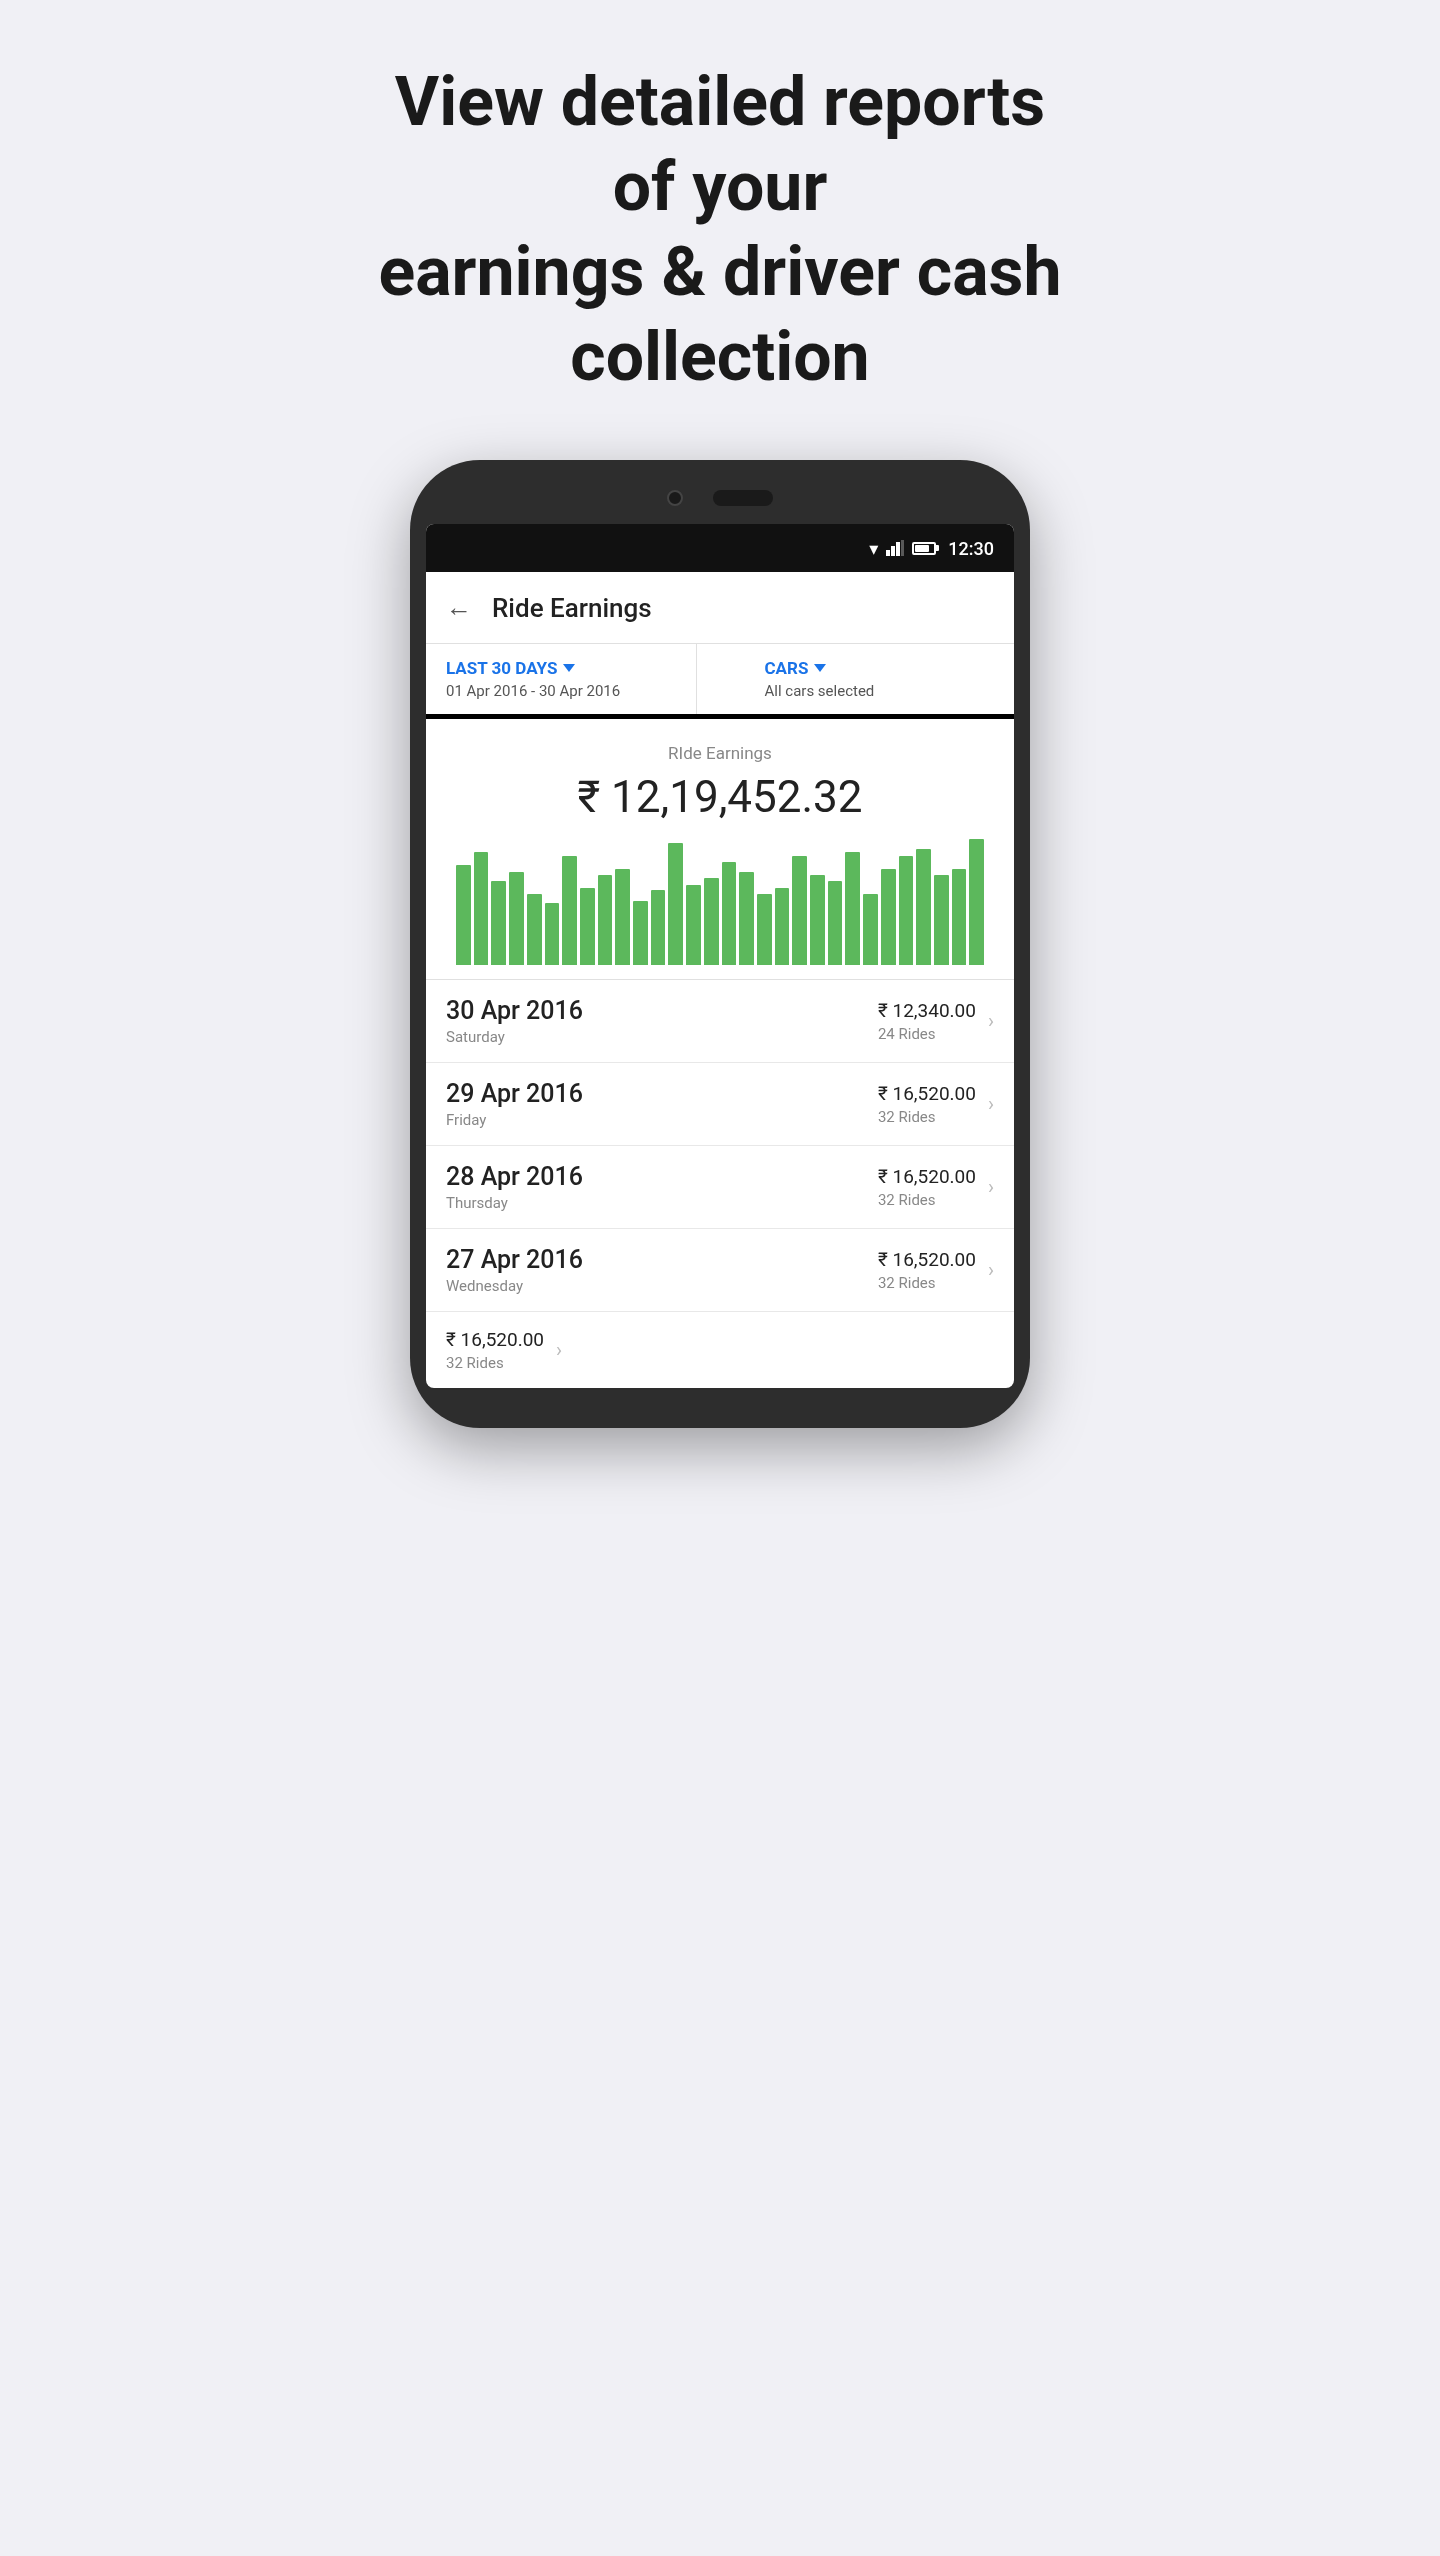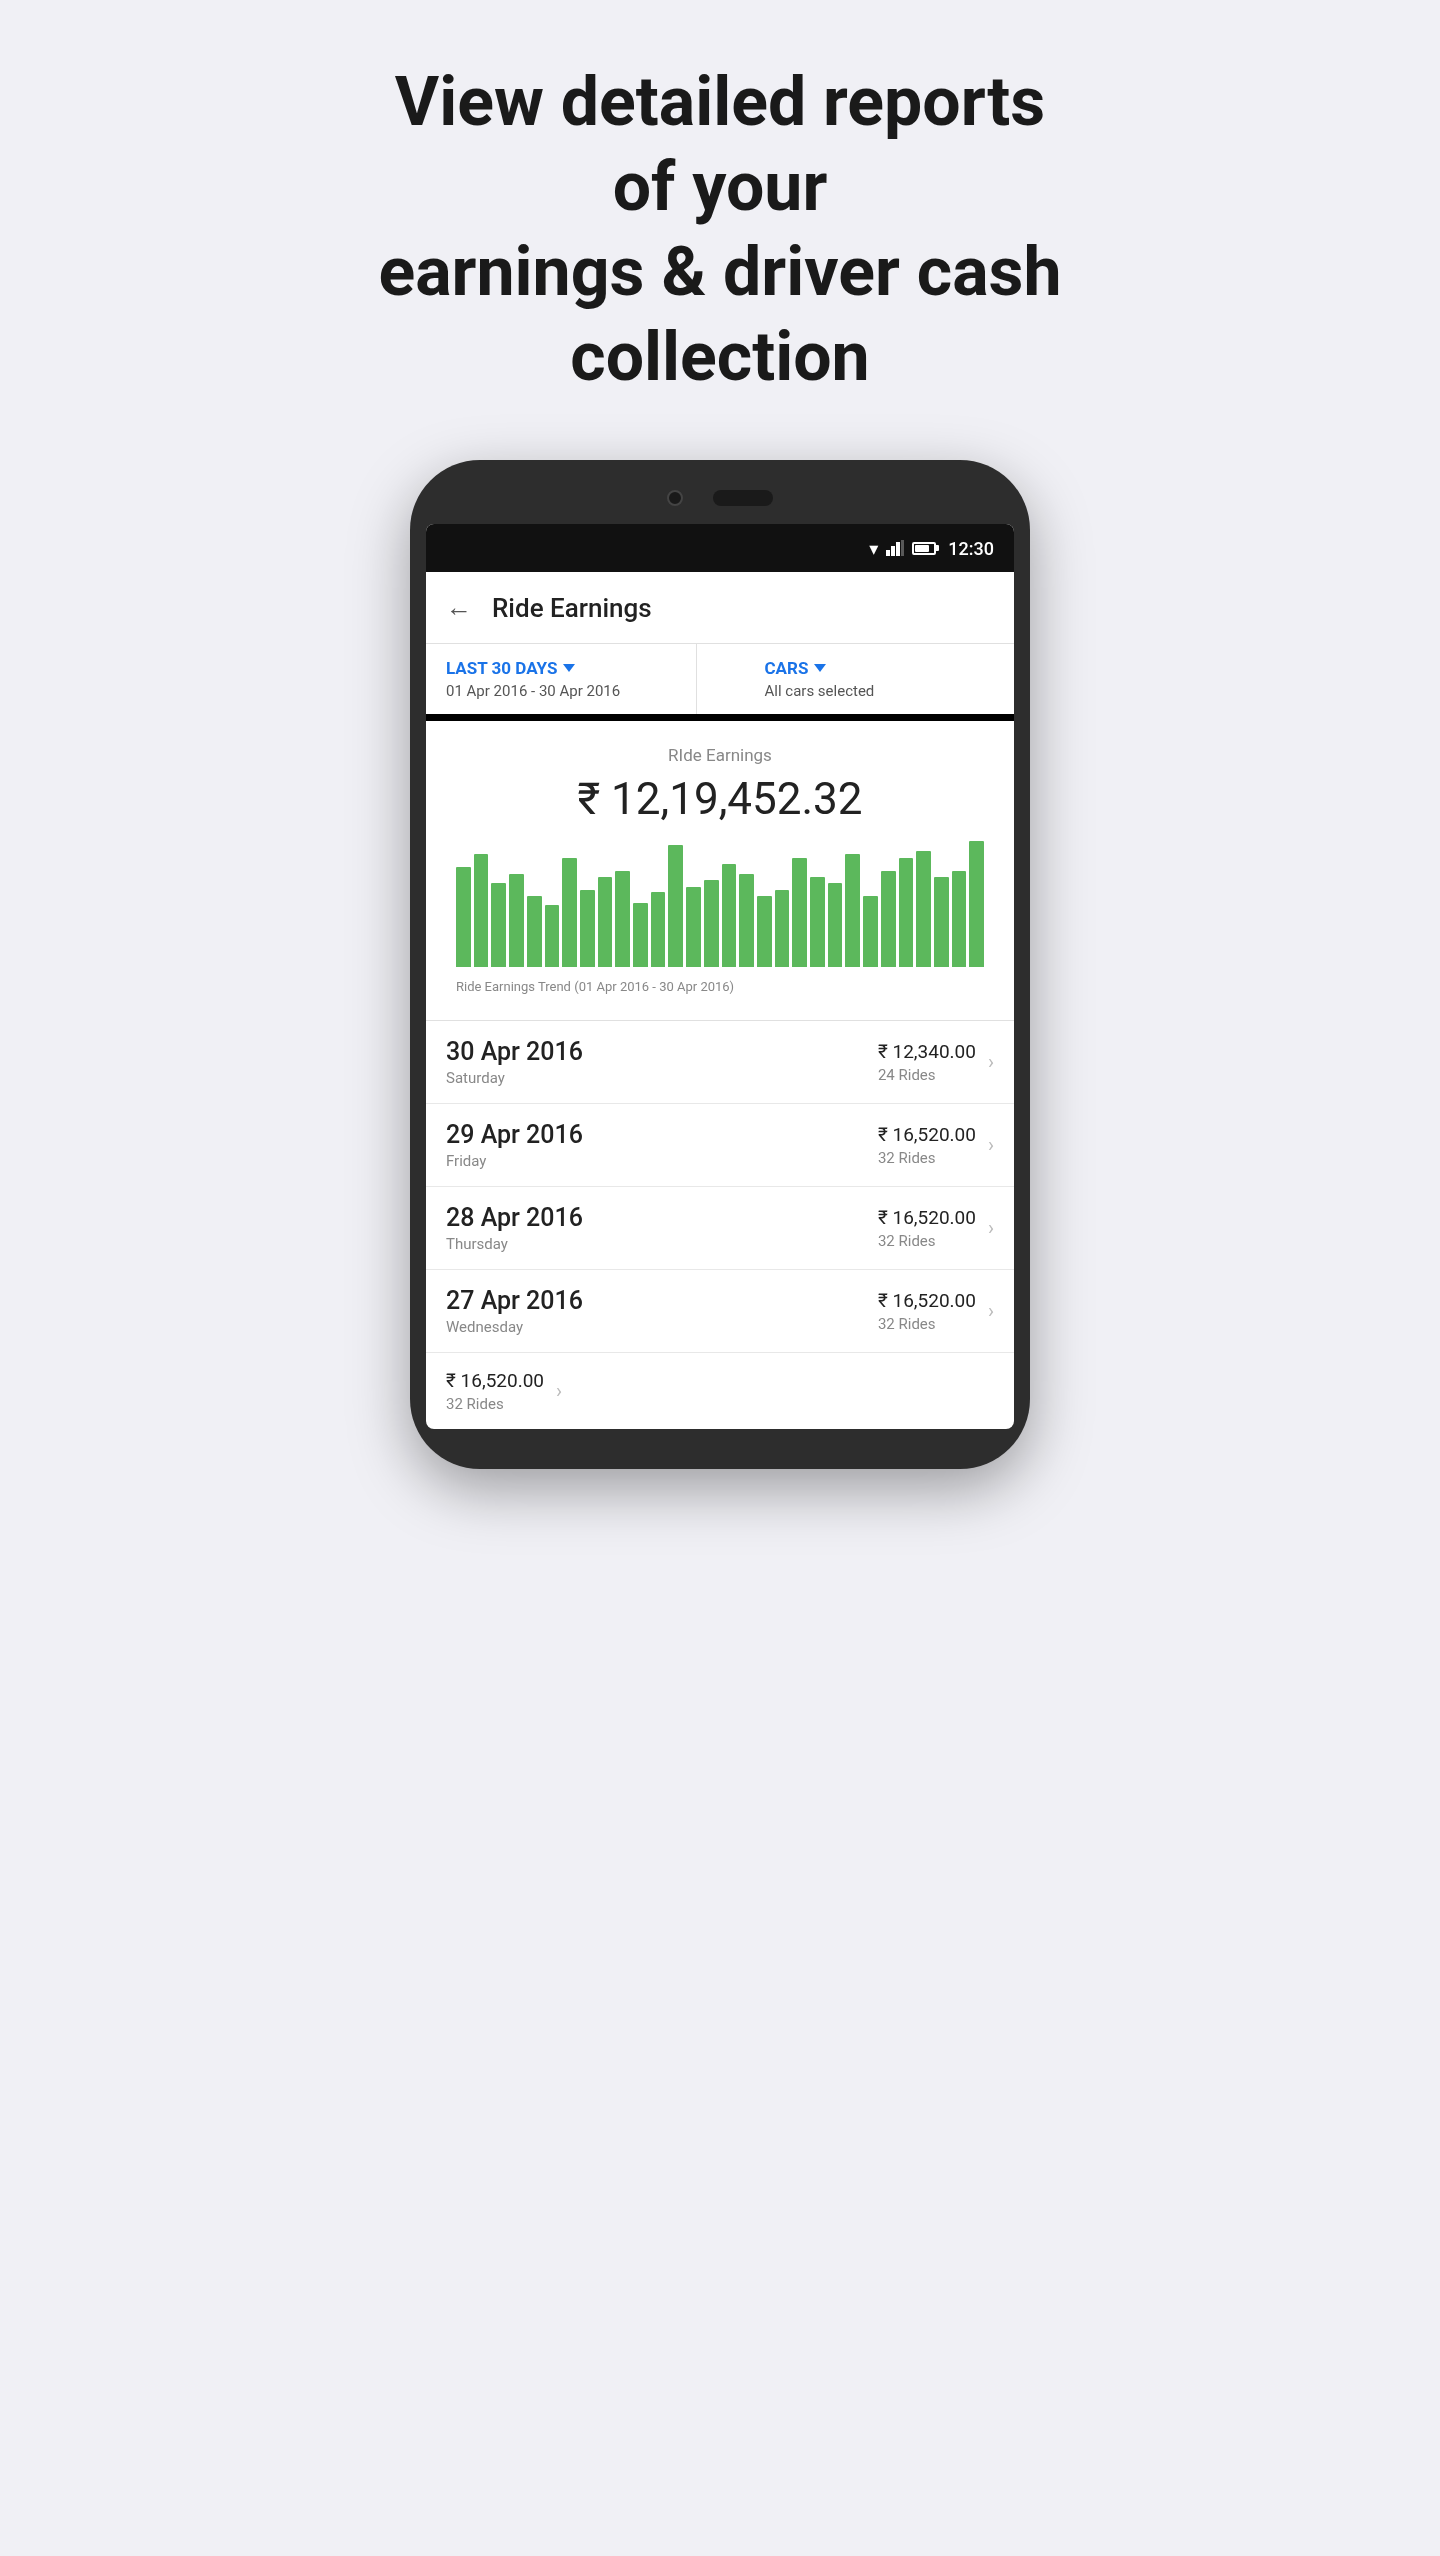--- a/index.html
+++ b/index.html
@@ -138,21 +138,21 @@
 
     .app-title {
       font-size: 26px;
       font-weight: 500;
       color: #222;
     }
 
     
     .filter-row {
       display: flex;
-      border-bottom: 7px solid #000000;
+      border-bottom: 5px solid #000000;
       gap: 48px;
     }
 
     .filter-cell {
       flex: 1;
       padding: 14px 20px;
       border-right: 1px solid #e0e0e0;
       cursor: pointer;
     }
 
@@ -365,21 +365,20 @@
           <div class="chart-bar" style="height: 66.3265%;"></div>
           <div class="chart-bar" style="height: 89.7959%;"></div>
           <div class="chart-bar" style="height: 56.1224%;"></div>
           <div class="chart-bar" style="height: 76.5306%;"></div>
           <div class="chart-bar" style="height: 86.7347%;"></div>
           <div class="chart-bar" style="height: 91.8367%;"></div>
           <div class="chart-bar" style="height: 71.4286%;"></div>
           <div class="chart-bar" style="height: 76.5306%;"></div>
           <div class="chart-bar" style="height: 100%;"></div>
         </div>
-      <div class="chart-label">Ride Earnings Trend  (01 Apr 2016 - 30 Apr 2016)</div>
     </div>
 
     <div id="earnings-list">
     <div class="list-row">
       <div class="row-left">
         <div class="row-date">30 Apr 2016</div>
         <div class="row-day">Saturday</div>
       </div>
       <div class="row-right">
         <div class="row-amount">₹  12,340.00</div>

